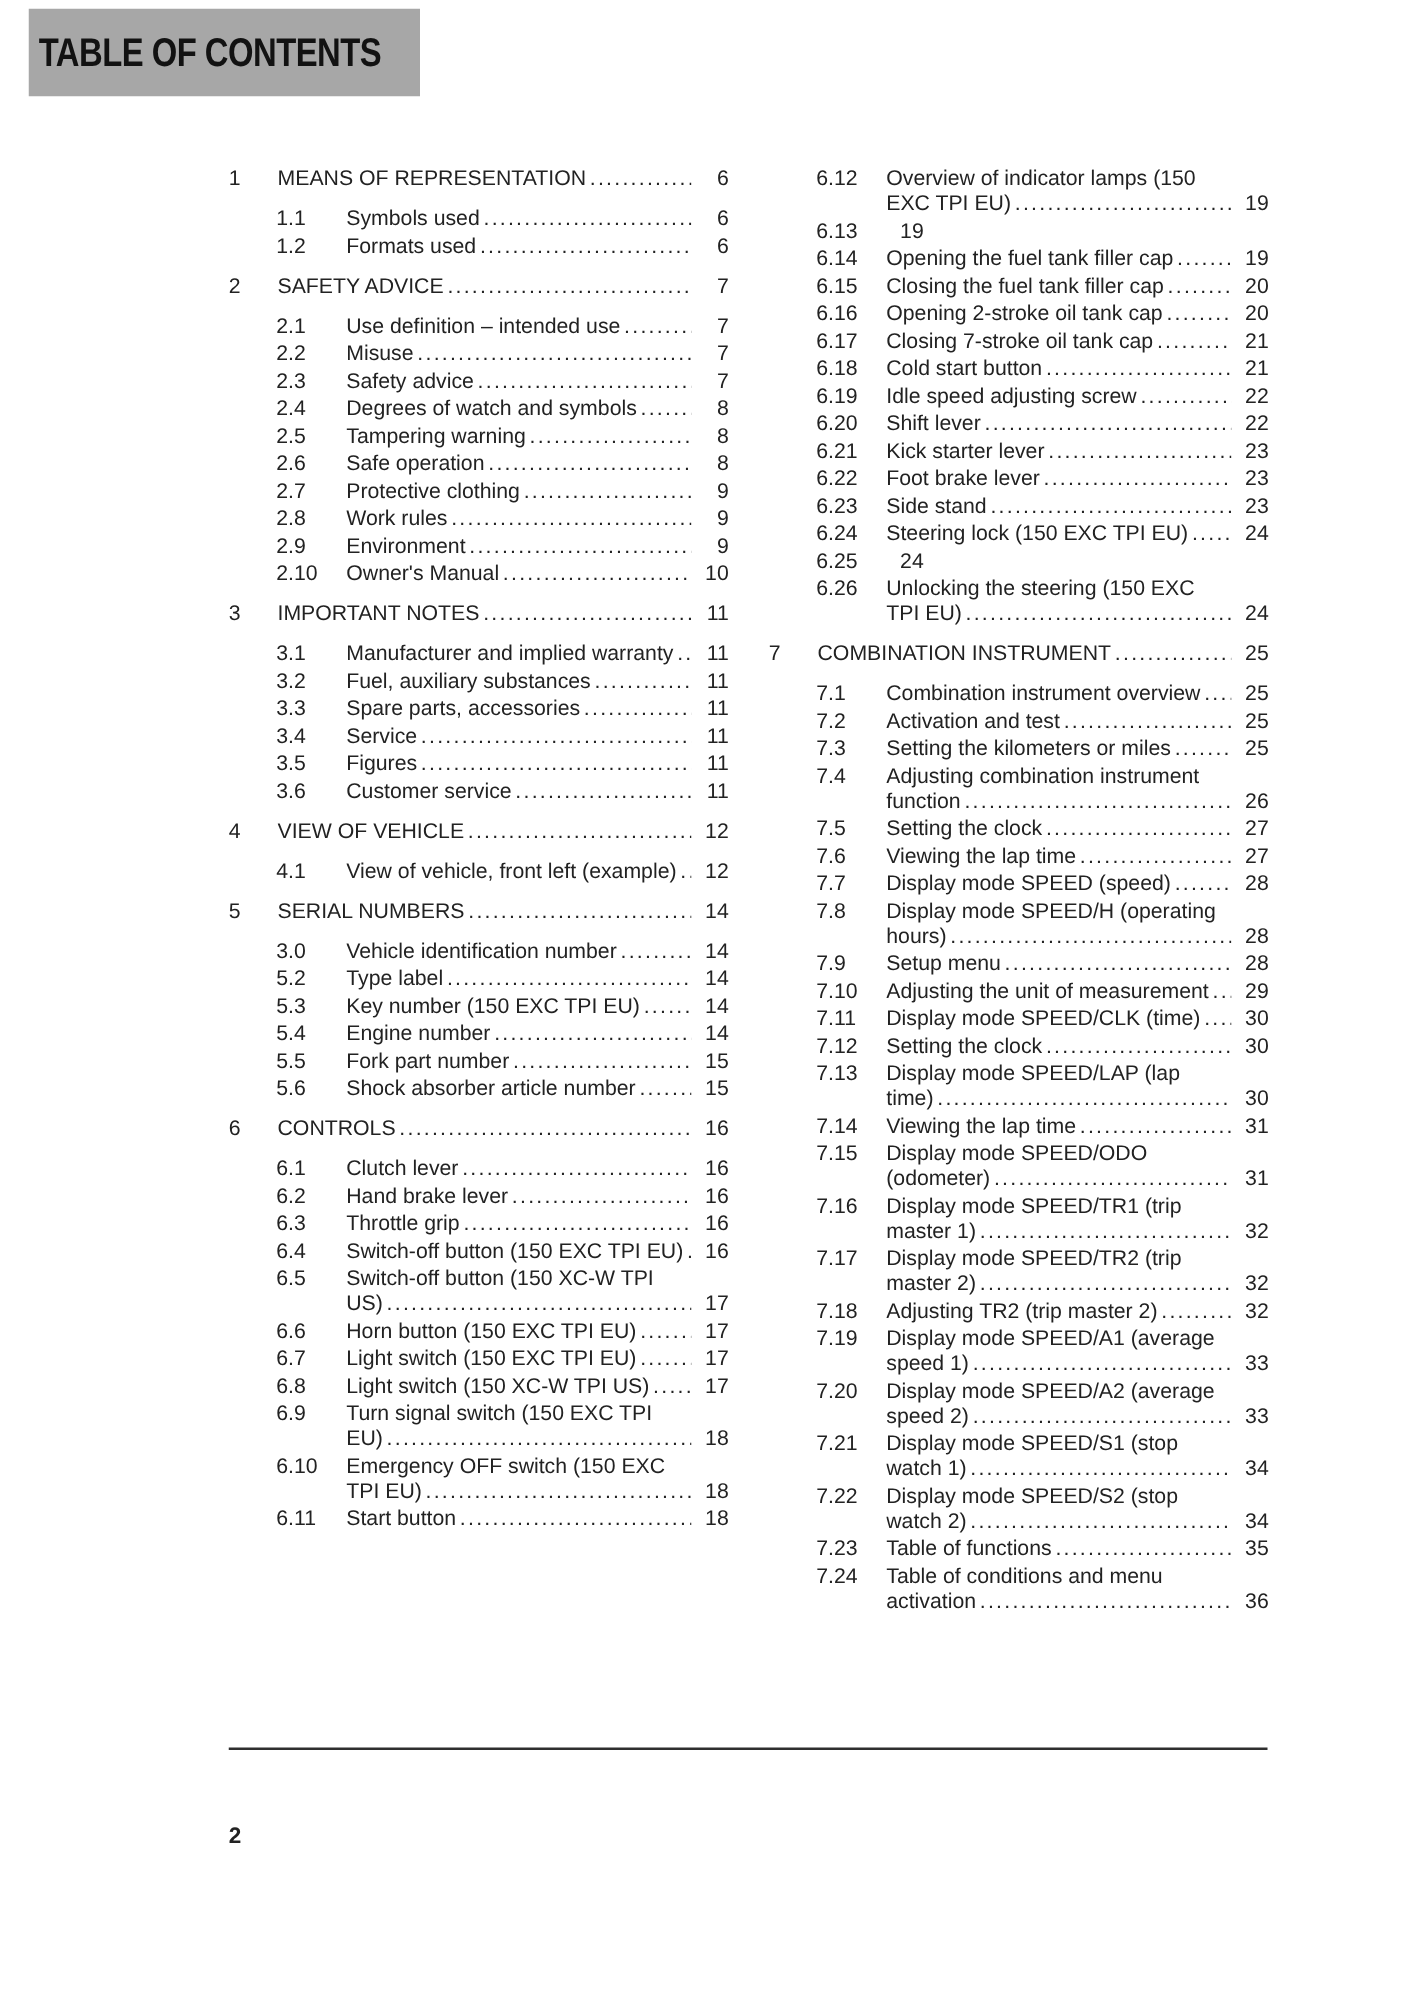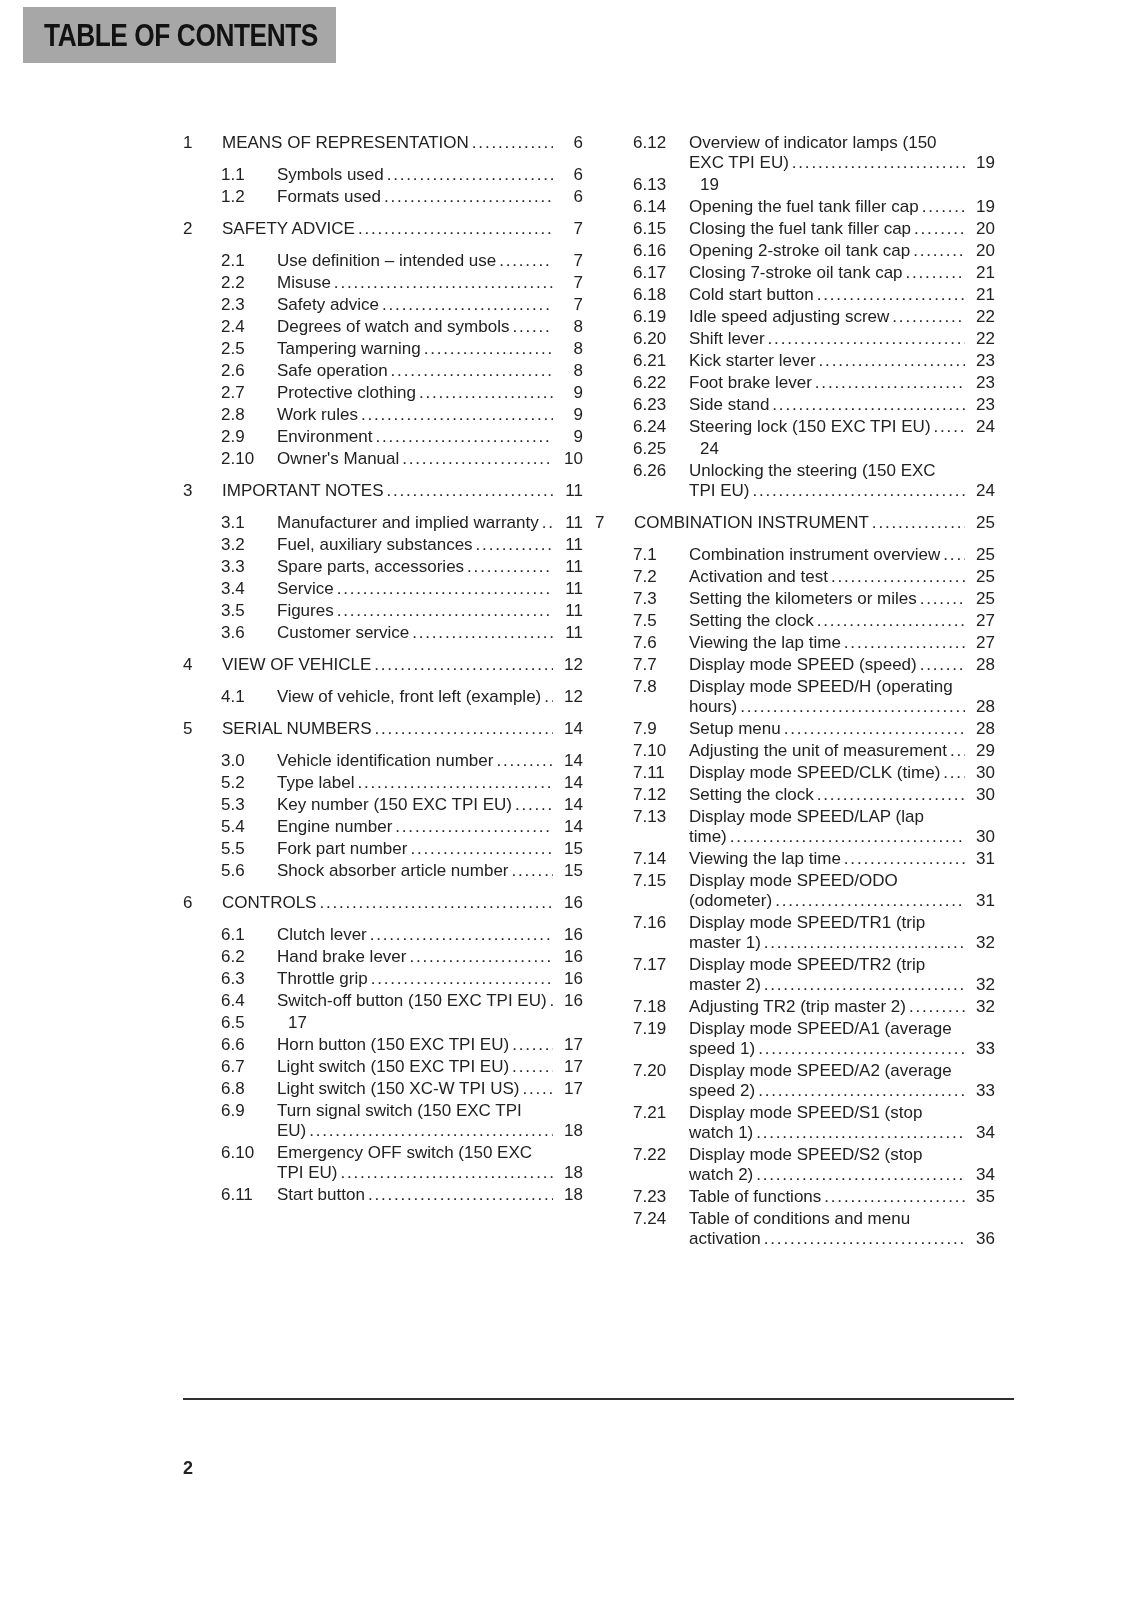--- a/index.html
+++ b/index.html
@@ -12,25 +12,25 @@
     color: #222222;
     overflow: hidden;
   }
 
   
   .header-box {
     position: absolute;
     left: 23px;
     top: 7px;
     width: 313px;
-    height: 56px;
+    height: 70px;
     background: #a7a7a7;
     display: flex;
     align-items: center;
-    padding-left: 21px;
+    padding-left: 8px;
     overflow: hidden;
   }
   .header-title {
     font-weight: bold;
     font-size: 32px;
     letter-spacing: -0.5px;
     color: #121212;
     transform: scaleX(0.82);
     transform-origin: left center;
     white-space: nowrap;
@@ -38,21 +38,21 @@
 
   
   .toc-col {
     position: absolute;
     width: 400px;
     font-size: 17px;
     line-height: 20px;
     color: #222222;
   }
   #col-left  { left: 183px; top: 121px; }
-  #col-right { left: 595px; top: 133px; }
+  #col-right { left: 615px; top: 133px; }
 
   .toc-row { display: flex; margin-bottom: 2px; }
   .toc-row.level1 { margin-top: 12px; margin-bottom: 12px; }
   .toc-row.level2 { margin-left: 38px; }
 
   .toc-num { flex: none; width: 56px; align-self: flex-start; }
   .level1 .toc-num { width: 39px; }
 
   .toc-title {
     flex: 1 1 auto;
@@ -279,20 +279,21 @@
       <span class="toc-title"><span class="t">Throttle grip</span><span class="dots"><i></i></span></span>
       <span class="toc-page">16</span>
     </div>
     <div class="toc-row level2">
       <span class="toc-num">6.4</span>
       <span class="toc-title"><span class="t">Switch-off button (150 EXC TPI EU)</span><span class="dots"><i></i></span></span>
       <span class="toc-page">16</span>
     </div>
     <div class="toc-row level2">
       <span class="toc-num">6.5</span>
+      <span class="toc-title"><span class="t">Switch-off button (150 XC-W TPI US)</span><span class="dots"><i></i></span></span>
       <span class="toc-page">17</span>
     </div>
     <div class="toc-row level2">
       <span class="toc-num">6.6</span>
       <span class="toc-title"><span class="t">Horn button (150 EXC TPI EU)</span><span class="dots"><i></i></span></span>
       <span class="toc-page">17</span>
     </div>
     <div class="toc-row level2">
       <span class="toc-num">6.7</span>
       <span class="toc-title"><span class="t">Light switch (150 EXC TPI EU)</span><span class="dots"><i></i></span></span>
@@ -407,20 +408,25 @@
       <span class="toc-num">7.2</span>
       <span class="toc-title"><span class="t">Activation and test</span><span class="dots"><i></i></span></span>
       <span class="toc-page">25</span>
     </div>
     <div class="toc-row level2">
       <span class="toc-num">7.3</span>
       <span class="toc-title"><span class="t">Setting the kilometers or miles</span><span class="dots"><i></i></span></span>
       <span class="toc-page">25</span>
     </div>
     <div class="toc-row level2">
+      <span class="toc-num">7.4</span>
+      <span class="toc-title"><span class="t">Adjusting combination instrument function</span><span class="dots"><i></i></span></span>
+      <span class="toc-page">26</span>
+    </div>
+    <div class="toc-row level2">
       <span class="toc-num">7.5</span>
       <span class="toc-title"><span class="t">Setting the clock</span><span class="dots"><i></i></span></span>
       <span class="toc-page">27</span>
     </div>
     <div class="toc-row level2">
       <span class="toc-num">7.6</span>
       <span class="toc-title"><span class="t">Viewing the lap time</span><span class="dots"><i></i></span></span>
       <span class="toc-page">27</span>
     </div>
     <div class="toc-row level2">

